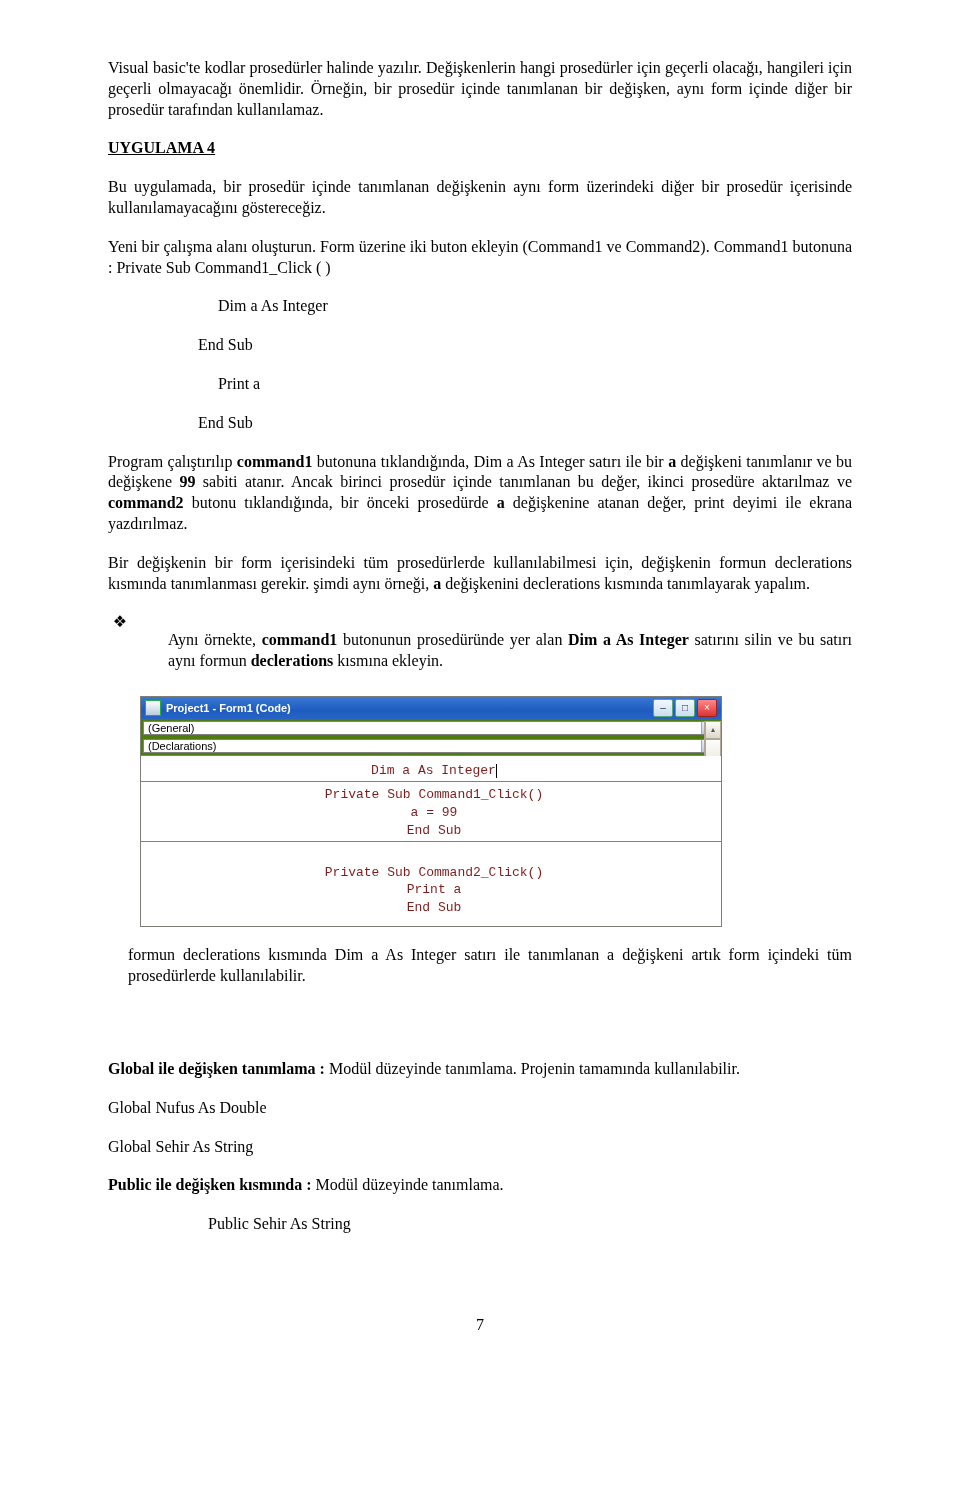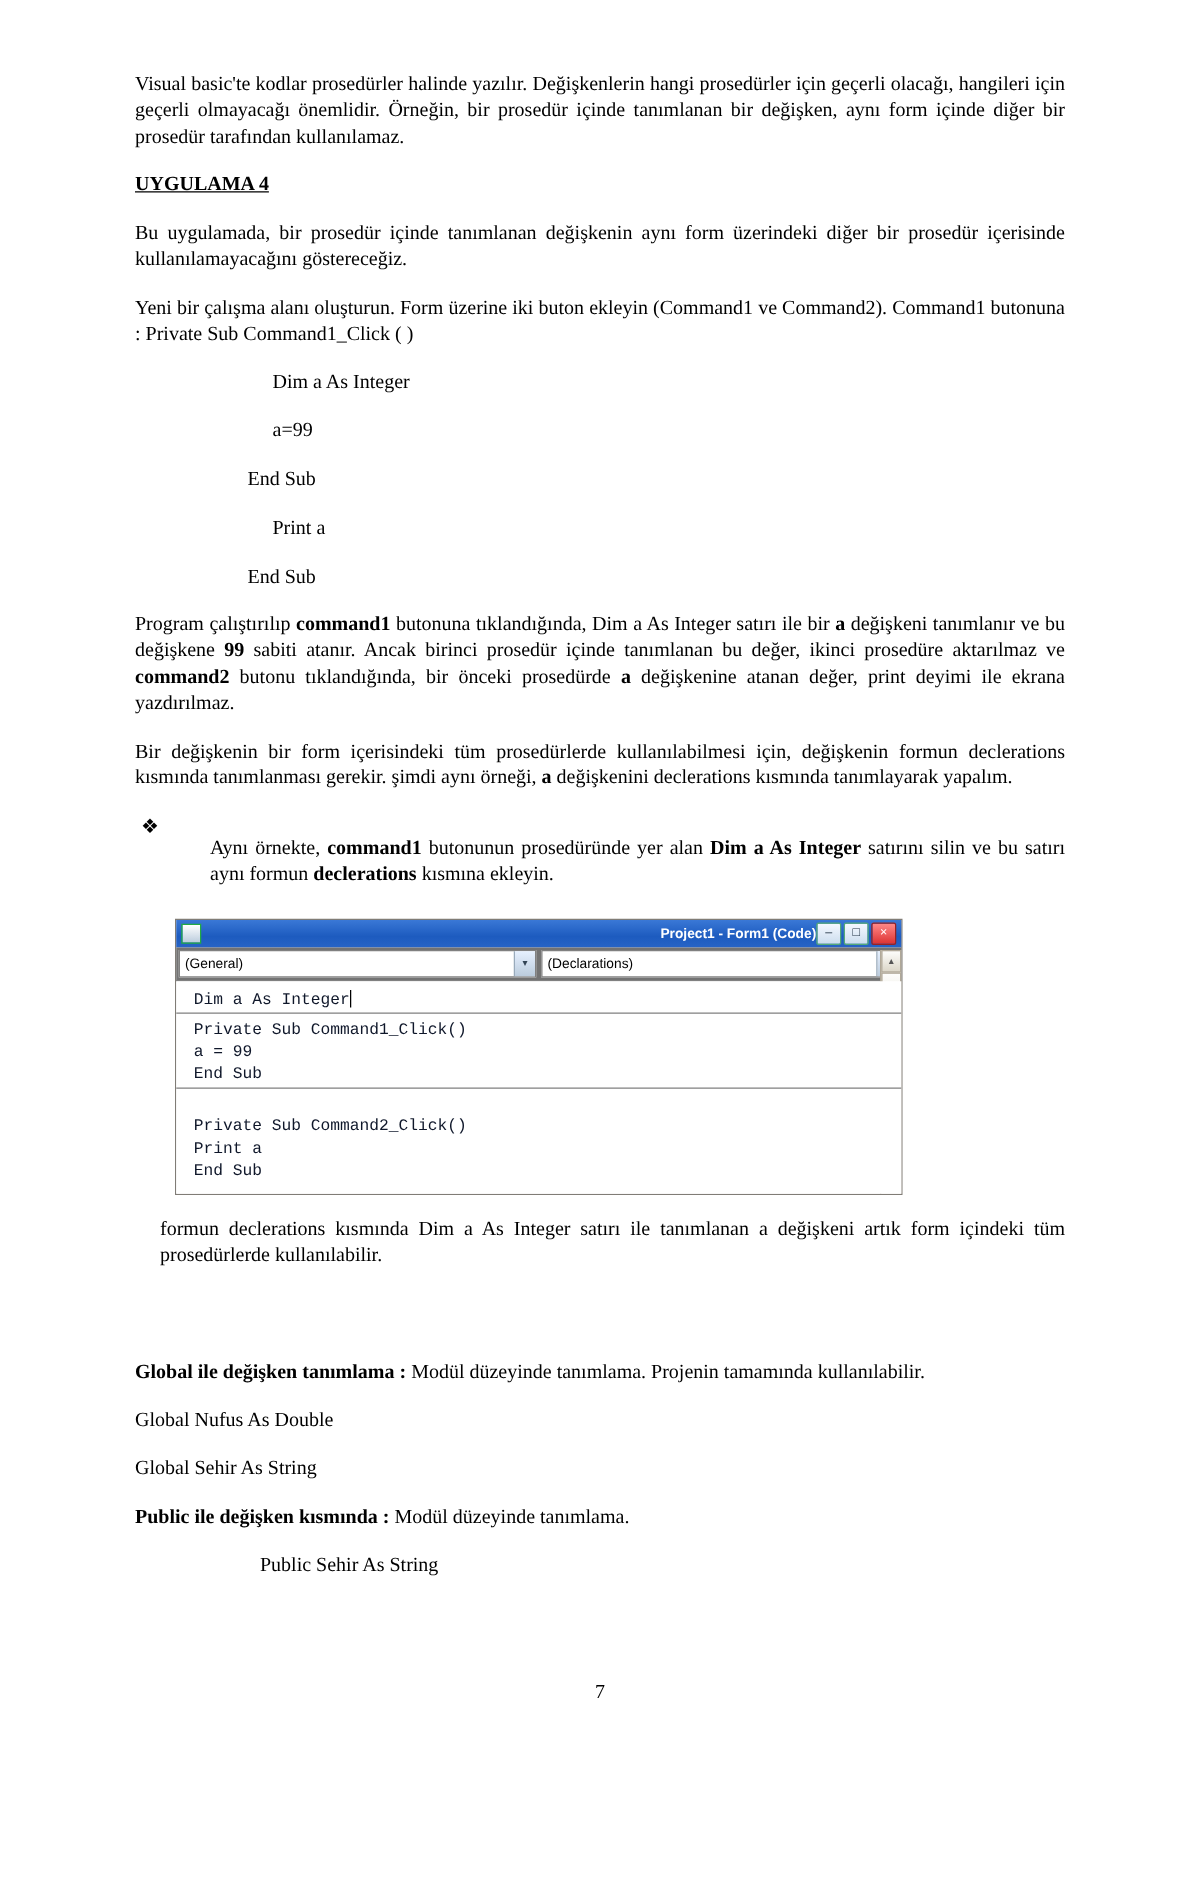--- a/index.html
+++ b/index.html
@@ -19,49 +19,48 @@
   .para { text-align: justify; }
   .mb { margin-bottom: 14px; }
   .u { text-decoration: underline; }
   .b { font-weight: bold; }
   .indent1 { padding-left: 110px; }
   .indent2 { padding-left: 90px; }
   .diamond-row { display: flex; text-align: justify; }
   .diamond { width: 60px; flex-shrink: 0; text-align: center; }
   .screenshot-wrap { padding-left: 50px; margin: 6px 0 18px 0; }
   .vb-window { width: 580px; border: 1px solid #807c76; background: #fff; position: relative; font-family: Tahoma, Arial, sans-serif; font-size: 12px; }
-  .vb-titlebar { height: 22px; background: linear-gradient(to bottom,#3a78d6,#1d5bbf 60%,#2764c6); color: #fff; display: flex; align-items: center; padding: 0 4px; text-align: right; }
+  .vb-titlebar { height: 22px; background: linear-gradient(to bottom,#3a78d6,#1d5bbf 60%,#2764c6); color: #fff; display: flex; align-items: center; padding: 0 4px; }
   .vb-titlebar .t-icon { width: 14px; height: 14px; background: linear-gradient(to bottom,#fff,#bcd); border: 1px solid #2a4; margin-right: 5px; display: inline-block; }
   .vb-titlebar .t-text { flex: 1; font-weight: bold; font-size: 11px; }
   .vb-titlebar .btns { display: flex; gap: 2px; }
   .vb-titlebar .wbtn { width: 18px; height: 16px; background: linear-gradient(to bottom,#f4f8ff,#cde); border: 1px solid #5a7; border-radius: 2px; display: flex; align-items: center; justify-content: center; font-size: 10px; color: #234; }
   .vb-titlebar .wbtn.close { background: linear-gradient(to bottom,#f88,#d33); color: #fff; border-color: #922; }
-  .vb-dropdowns { display: flex; border-bottom: 1px solid #808080; background: #737373; }
+  .vb-dropdowns { display: flex; border-bottom: 1px solid #808080; background: #4d7c0f; flex-direction: column; }
   .vb-dd { flex: 1; height: 20px; display: flex; align-items: center; border: 1px solid #808080; margin: 2px; padding: 0 4px; font-family: "MS Sans Serif", Arial, sans-serif; font-size: 11px; position: relative; background: #fff; }
   .vb-dd .dd-arrow { position: absolute; right: 0; top: 0; bottom: 0; width: 16px; background: linear-gradient(to bottom,#e6f0ff,#bcd); border-left: 1px solid #9ab; display: flex; align-items: center; justify-content: center; font-size: 8px; color: #345; }
-  .vb-code { padding: 6px 8px 10px 14px; font-family: "Courier New", monospace; font-size: 13px; color: #0f172a; line-height: 1.35; white-space: pre; background: #fff; position: relative; }
+  .vb-code { padding: 6px 8px 10px 14px; font-family: "Courier New", monospace; font-size: 13px; color: #7f1d1d; line-height: 1.35; white-space: pre; background: #fff; position: relative; text-align: center; }
   .vb-code .hr { border: none; border-top: 1px solid #808080; margin: 2px 0 4px -14px; width: calc(100% + 22px); }
   .vb-caret { display: inline-block; width: 1px; height: 14px; background: #000; vertical-align: middle; }
   .vb-scroll { position: absolute; right: 0; top: 24px; bottom: 0; width: 16px; background: #e8e4dc; border-left: 1px solid #b0a898; }
   .vb-scroll .sbtn { height: 16px; background: linear-gradient(to bottom,#fdfdfb,#dcd7c9); border: 1px solid #b0a898; display: flex; align-items: center; justify-content: center; font-size: 8px; color: #555; }
   .vb-scroll .thumb { height: 42px; margin-top: 0; background: linear-gradient(to bottom,#fdfdfb,#dcd7c9); border: 1px solid #b0a898; }
   .pagenum { text-align: center; margin-top: 80px; font-size: 16px; }
 </style>
 </head>
 <body>
 
 <div class="page">
 
   <p class="para mb">Visual basic'te kodlar prosedürler halinde yazılır. Değişkenlerin hangi prosedürler için geçerli olacağı, hangileri için geçerli olmayacağı önemlidir. Örneğin, bir prosedür içinde tanımlanan bir değişken, aynı form içinde diğer bir prosedür tarafından kullanılamaz.</p>
 
   <p class="u b">UYGULAMA 4</p>
   <p class="para">Bu uygulamada, bir prosedür içinde tanımlanan değişkenin aynı form üzerindeki diğer bir prosedür içerisinde kullanılamayacağını göstereceğiz.</p>
   <p class="para">Yeni bir çalışma alanı oluşturun. Form üzerine iki buton ekleyin (Command1 ve Command2). Command1 butonuna : Private Sub Command1_Click ( )</p>
   <p class="indent1">Dim a As Integer</p>
-  <p class="indent1">a=99</p>
   <p class="indent2 mb">End Sub</p>
 
   <p class="indent1">Print a</p>
   <p class="indent2">End Sub</p>
 
   <p class="para">
     Program çalıştırılıp <span class="b">command1</span> butonuna tıklandığında, Dim a As Integer satırı ile bir <span class="b">a</span> değişkeni tanımlanır ve bu değişkene <span class="b">99</span> sabiti atanır. Ancak birinci prosedür içinde tanımlanan bu değer, ikinci prosedüre aktarılmaz ve <span class="b">command2</span> butonu tıklandığında, bir önceki prosedürde <span class="b">a</span> değişkenine atanan değer, print deyimi ile ekrana yazdırılmaz.
   </p>
   <p class="para">
     Bir değişkenin bir form içerisindeki tüm prosedürlerde kullanılabilmesi için, değişkenin formun declerations kısmında tanımlanması gerekir. şimdi aynı örneği, <span class="b">a</span> değişkenini declerations kısmında tanımlayarak yapalım.

